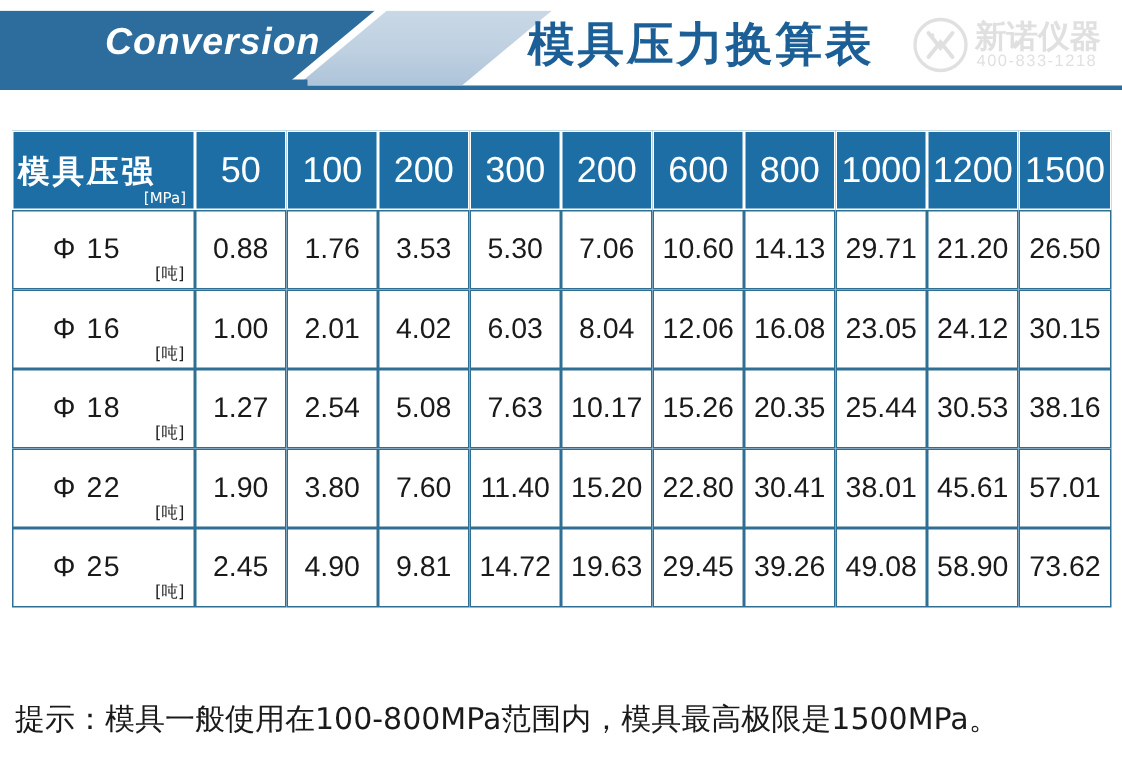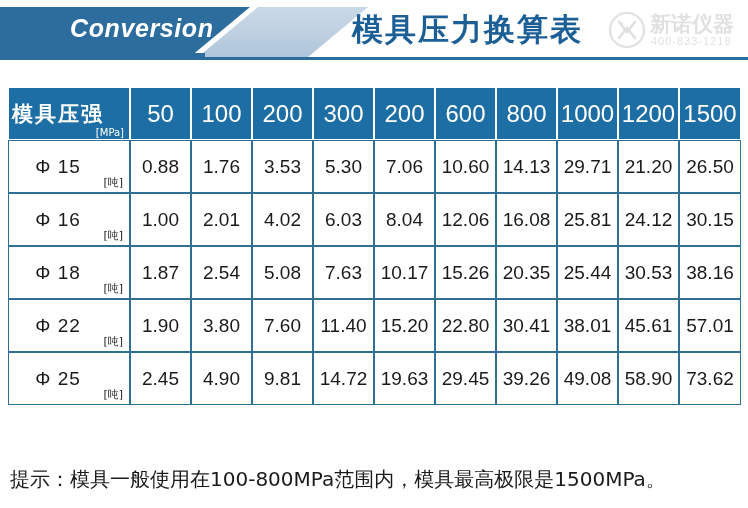--- a/index.html
+++ b/index.html
@@ -215,30 +215,30 @@
             <span class="lbl">Φ 16</span>
             <span class="unit-sub-d">[吨]</span>
           </td>
           <td>1.00</td>
           <td>2.01</td>
           <td>4.02</td>
           <td>6.03</td>
           <td>8.04</td>
           <td>12.06</td>
           <td>16.08</td>
-          <td class="hl-yellow">25.81</td>
+          <td class="hl-yellow">23.05</td>
           <td class="hl-yellow">24.12</td>
           <td class="hl-red">30.15</td>
         </tr>
         <tr class="drow">
           <td class="rowlabel">
             <span class="lbl">Φ 18</span>
             <span class="unit-sub-d">[吨]</span>
           </td>
-          <td>1.87</td>
+          <td>1.27</td>
           <td>2.54</td>
           <td>5.08</td>
           <td>7.63</td>
           <td>10.17</td>
           <td>15.26</td>
           <td>20.35</td>
           <td class="hl-yellow">25.44</td>
           <td class="hl-yellow">30.53</td>
           <td class="hl-red">38.16</td>
         </tr>

